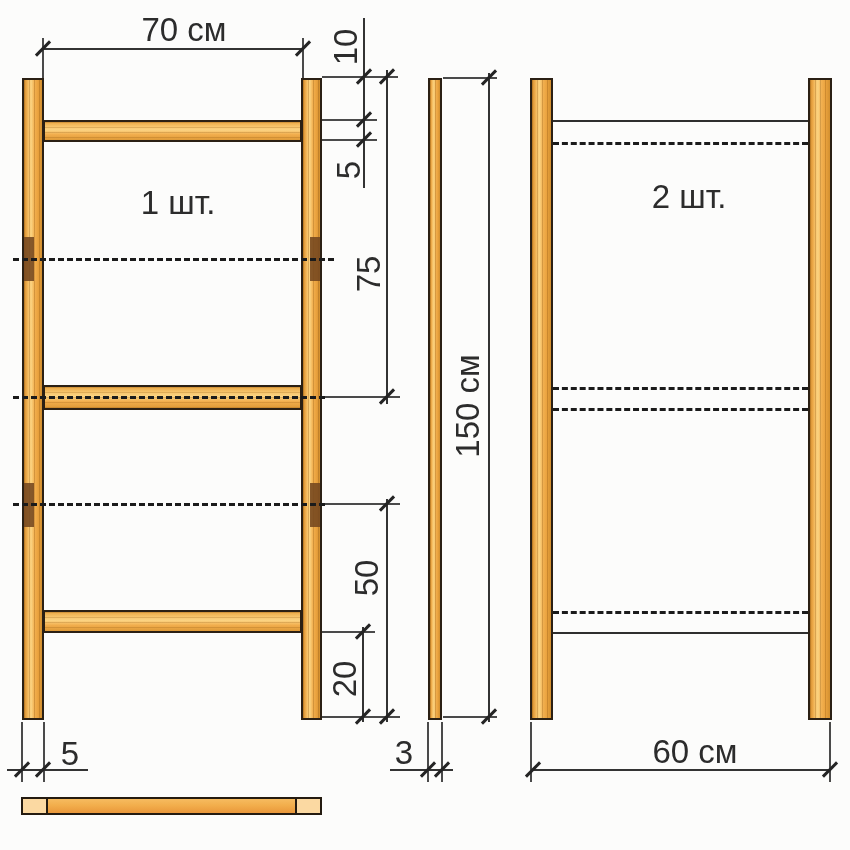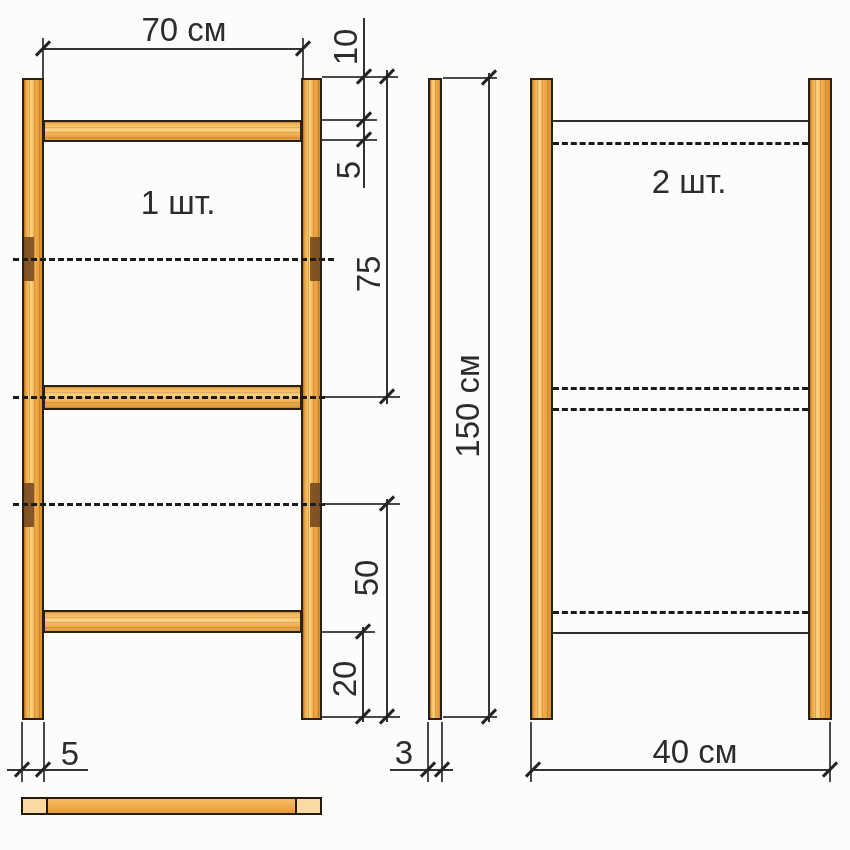--- a/index.html
+++ b/index.html
@@ -133,28 +133,28 @@
   <div class="post" style="left:530px;top:78px;width:23px;height:642px;"></div>
   <div class="post" style="left:808px;top:78px;width:24px;height:642px;"></div>
 
   <div class="thin" style="left:553px;top:120px;width:255px;height:2px;"></div>
   <div class="dash" style="left:553px;top:142px;width:255px;"></div>
   <div class="dash" style="left:553px;top:387px;width:255px;"></div>
   <div class="dash" style="left:553px;top:408px;width:255px;"></div>
   <div class="dash" style="left:553px;top:611px;width:255px;"></div>
   <div class="thin" style="left:553px;top:632px;width:255px;height:2px;"></div>
 
-  <div class="lbl" style="left:689px;top:181px;">2 шт.</div>
+  <div class="lbl" style="left:689px;top:196px;">2 шт.</div>
 
   <div class="ext v" style="left:530px;top:722px;height:60px;"></div>
   <div class="ext v" style="left:829px;top:722px;height:60px;"></div>
   <div class="dline h" style="left:533px;top:769px;width:297px;"></div>
   <div class="tick" style="left:523px;top:768px;"></div>
   <div class="tick" style="left:820px;top:768px;"></div>
-  <div class="lbl" style="left:695px;top:751px;">40 см</div>
+  <div class="lbl" style="left:695px;top:751px;">60 см</div>
 
   <div class="piece" style="left:21px;top:797px;width:301px;height:18px;">
     <div class="cap" style="left:0;width:23px;"></div>
     <div class="body" style="left:23px;right:23px;"></div>
     <div class="cap" style="right:0;width:23px;"></div>
   </div>
 
 </div>
 
 </body></html>

